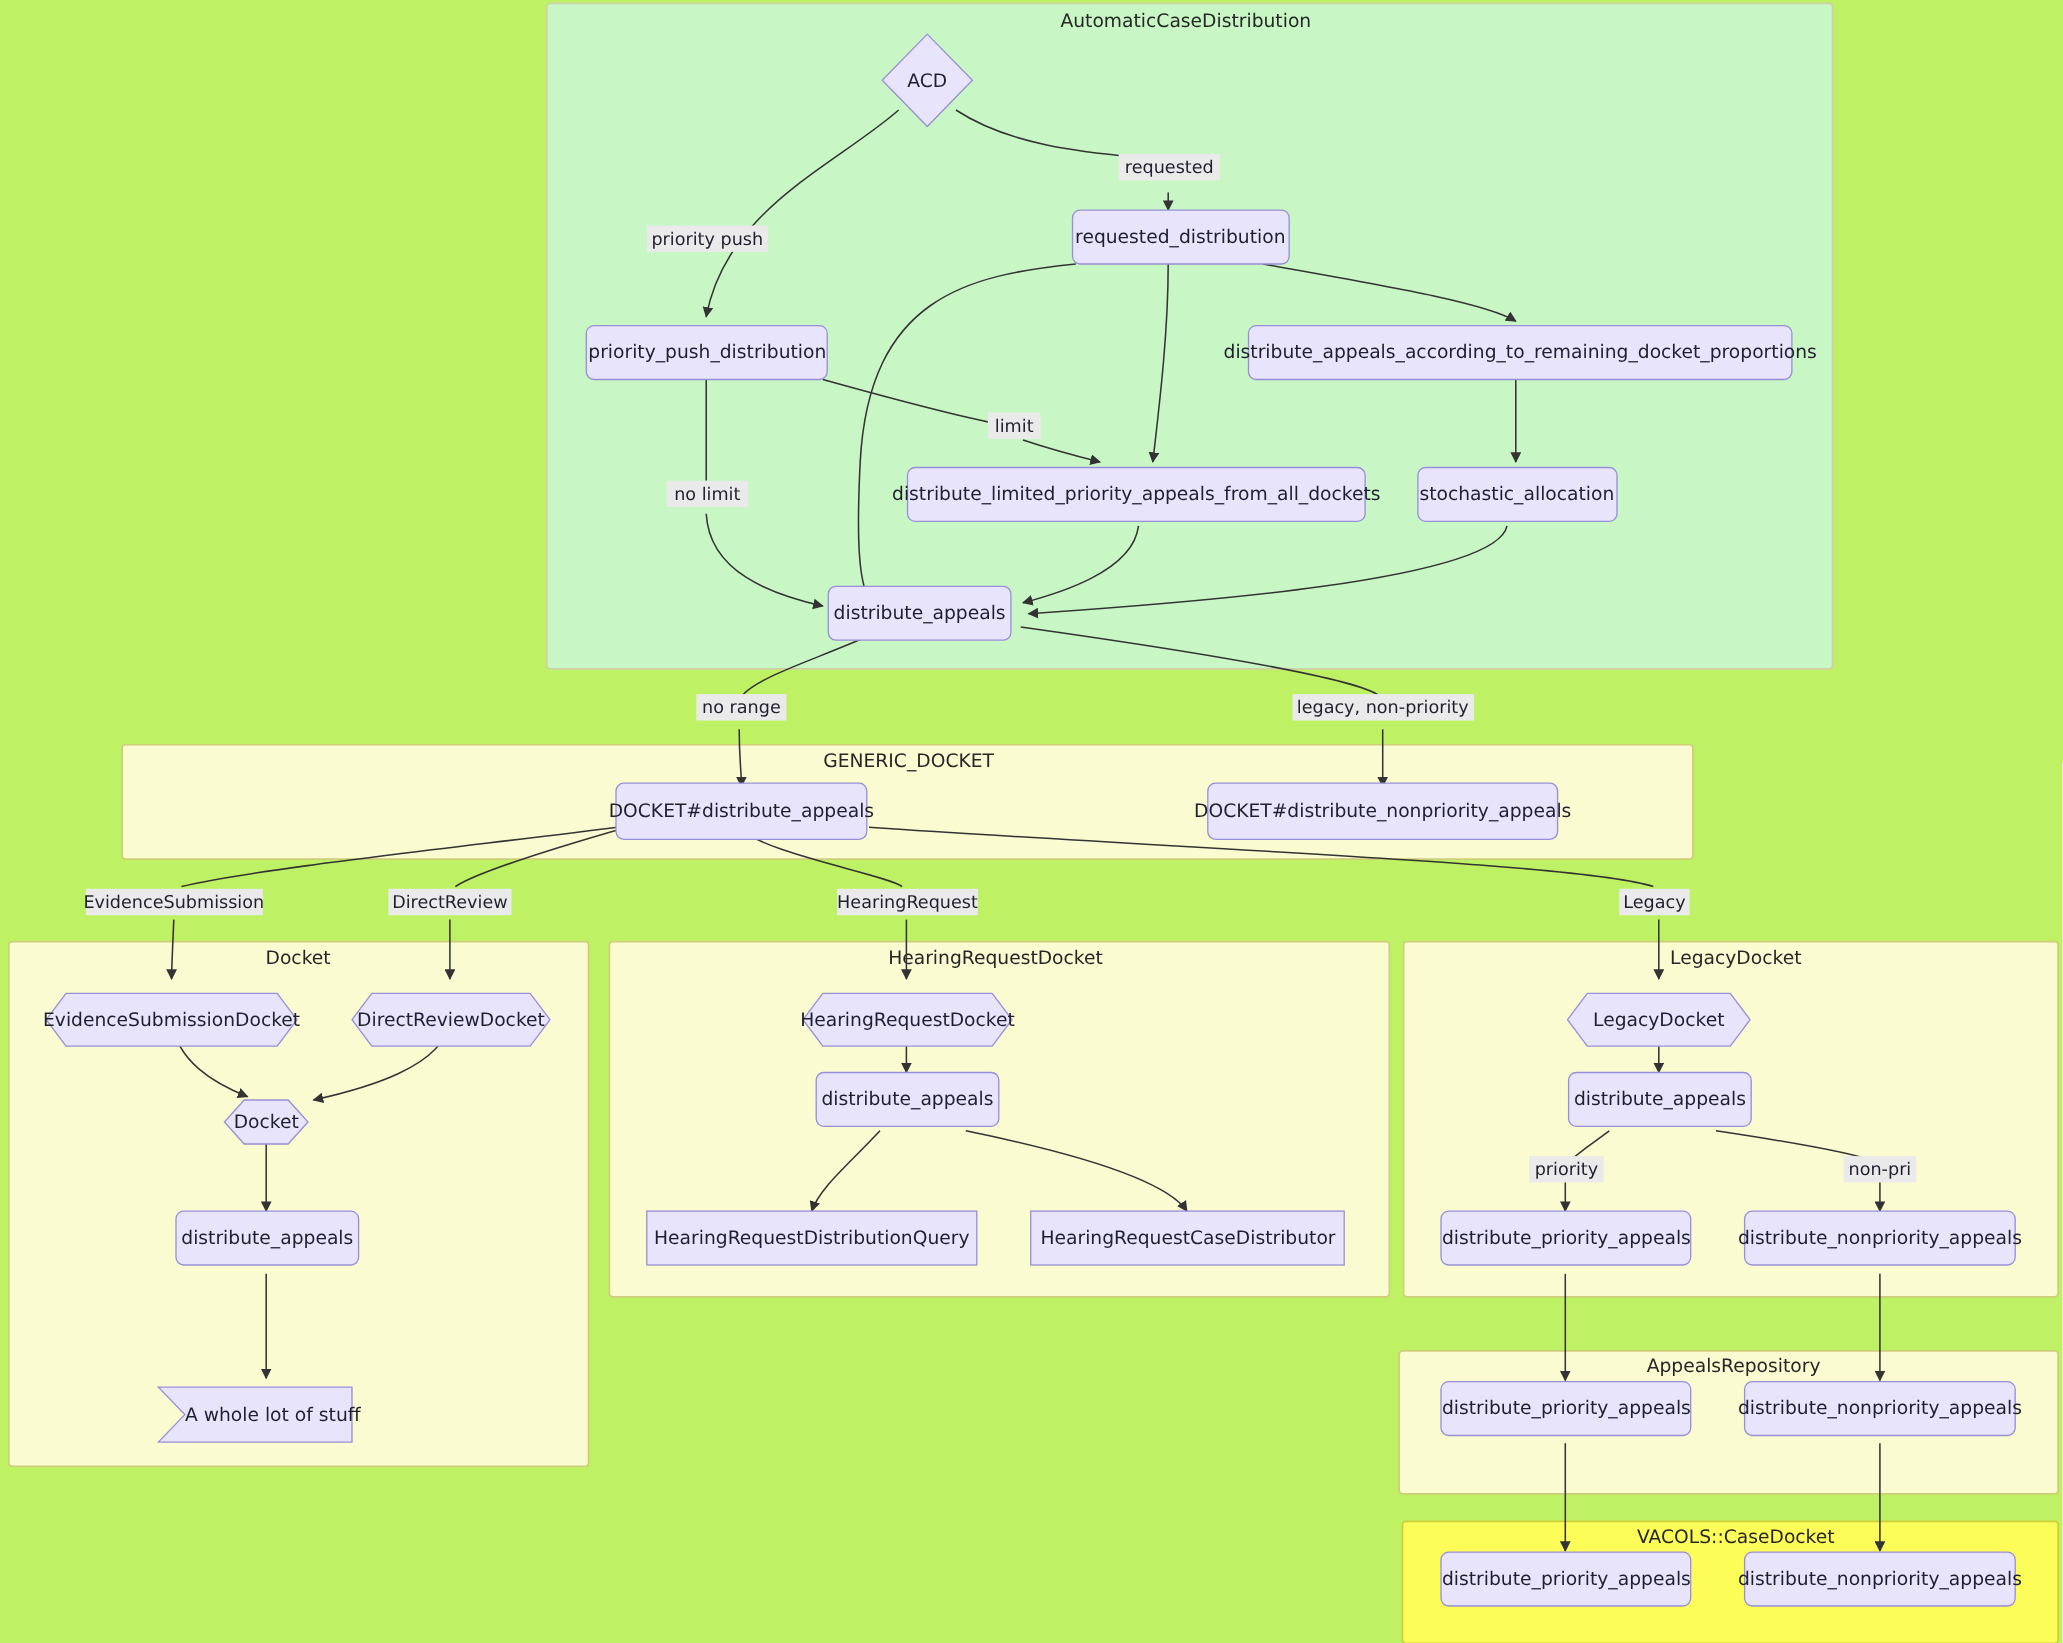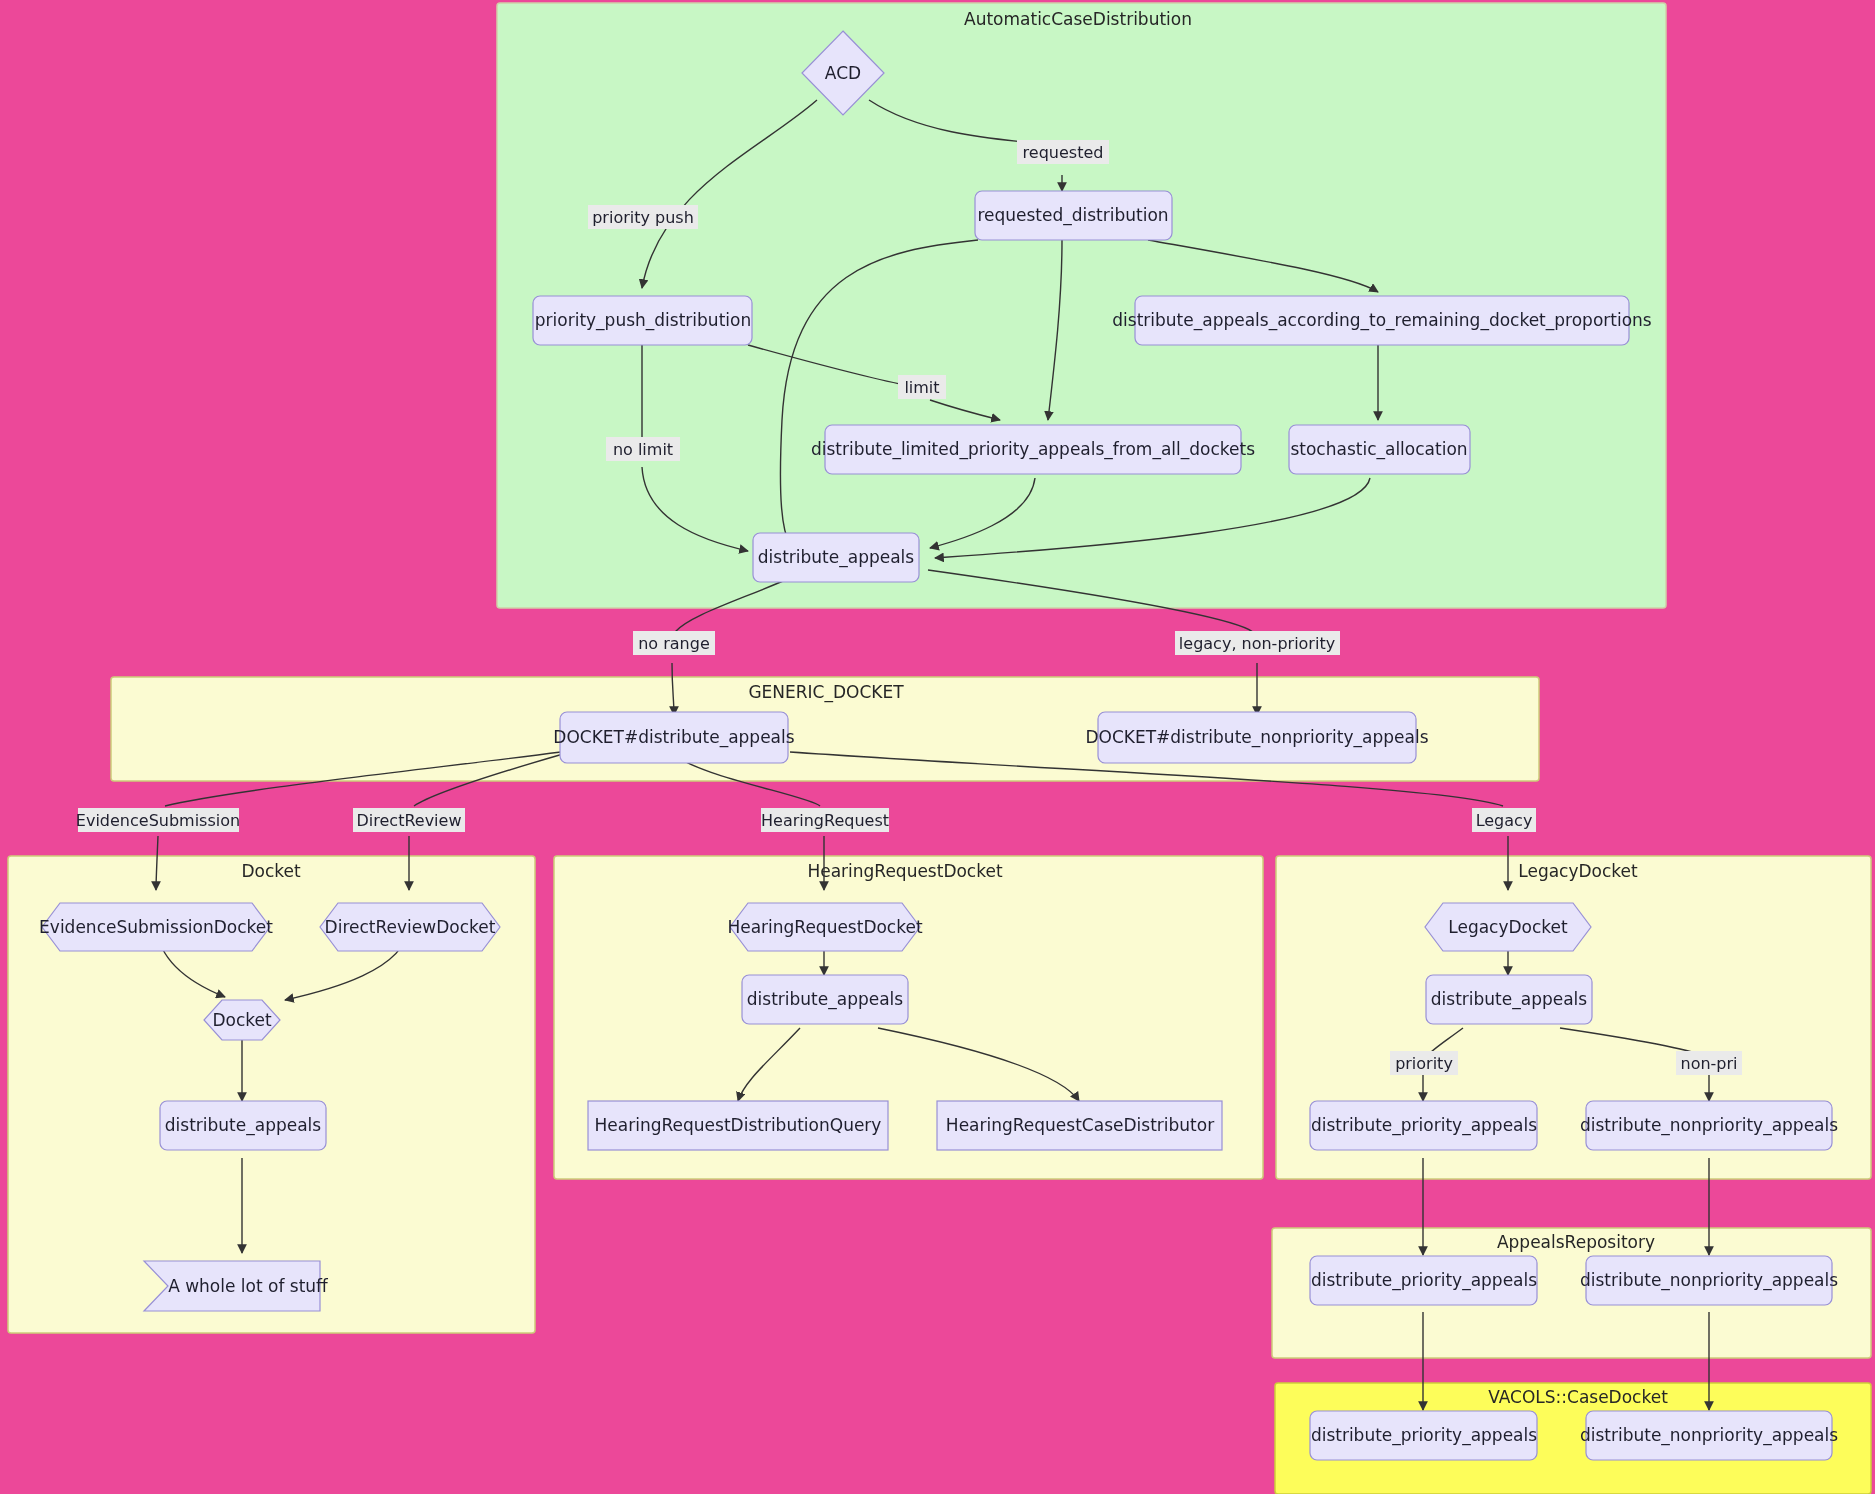--- a/index.html
+++ b/index.html
@@ -1,17 +1,17 @@
 <!DOCTYPE html>
 <html><head>
 <meta charset="utf-8">
 <style>
   html,body{margin:0;padding:0;background:#ffffff;}
   body{font-family:"DejaVu Sans","Liberation Sans",sans-serif;}
-  #stage{position:relative;width:1875px;height:1494px;background:#ec4899;overflow:hidden;}
+  #stage{position:relative;width:1875px;height:1494px;background:#bef264;overflow:hidden;}
   svg{display:block;}
   .cluster-rect{stroke-width:1.5px;}
   .node-rect{fill:#e7e4fb;stroke:#9890d6;stroke-width:1.2px;}
   .node-rect-sq{fill:#e7e4fb;stroke:#9890d6;stroke-width:1.2px;}
   .node-poly{fill:#e7e4fb;stroke:#9890d6;stroke-width:1.2px;}
   .node-text{fill:#1f1f2e;font-size:17px;font-family:"DejaVu Sans","Liberation Sans",sans-serif;
              dominant-baseline:middle;text-anchor:middle;}
   .cluster-label{fill:#262626;font-size:17px;text-anchor:middle;dominant-baseline:middle;
                  font-family:"DejaVu Sans","Liberation Sans",sans-serif;}
   .edge{fill:none;stroke:#333333;stroke-width:1.4px;}

